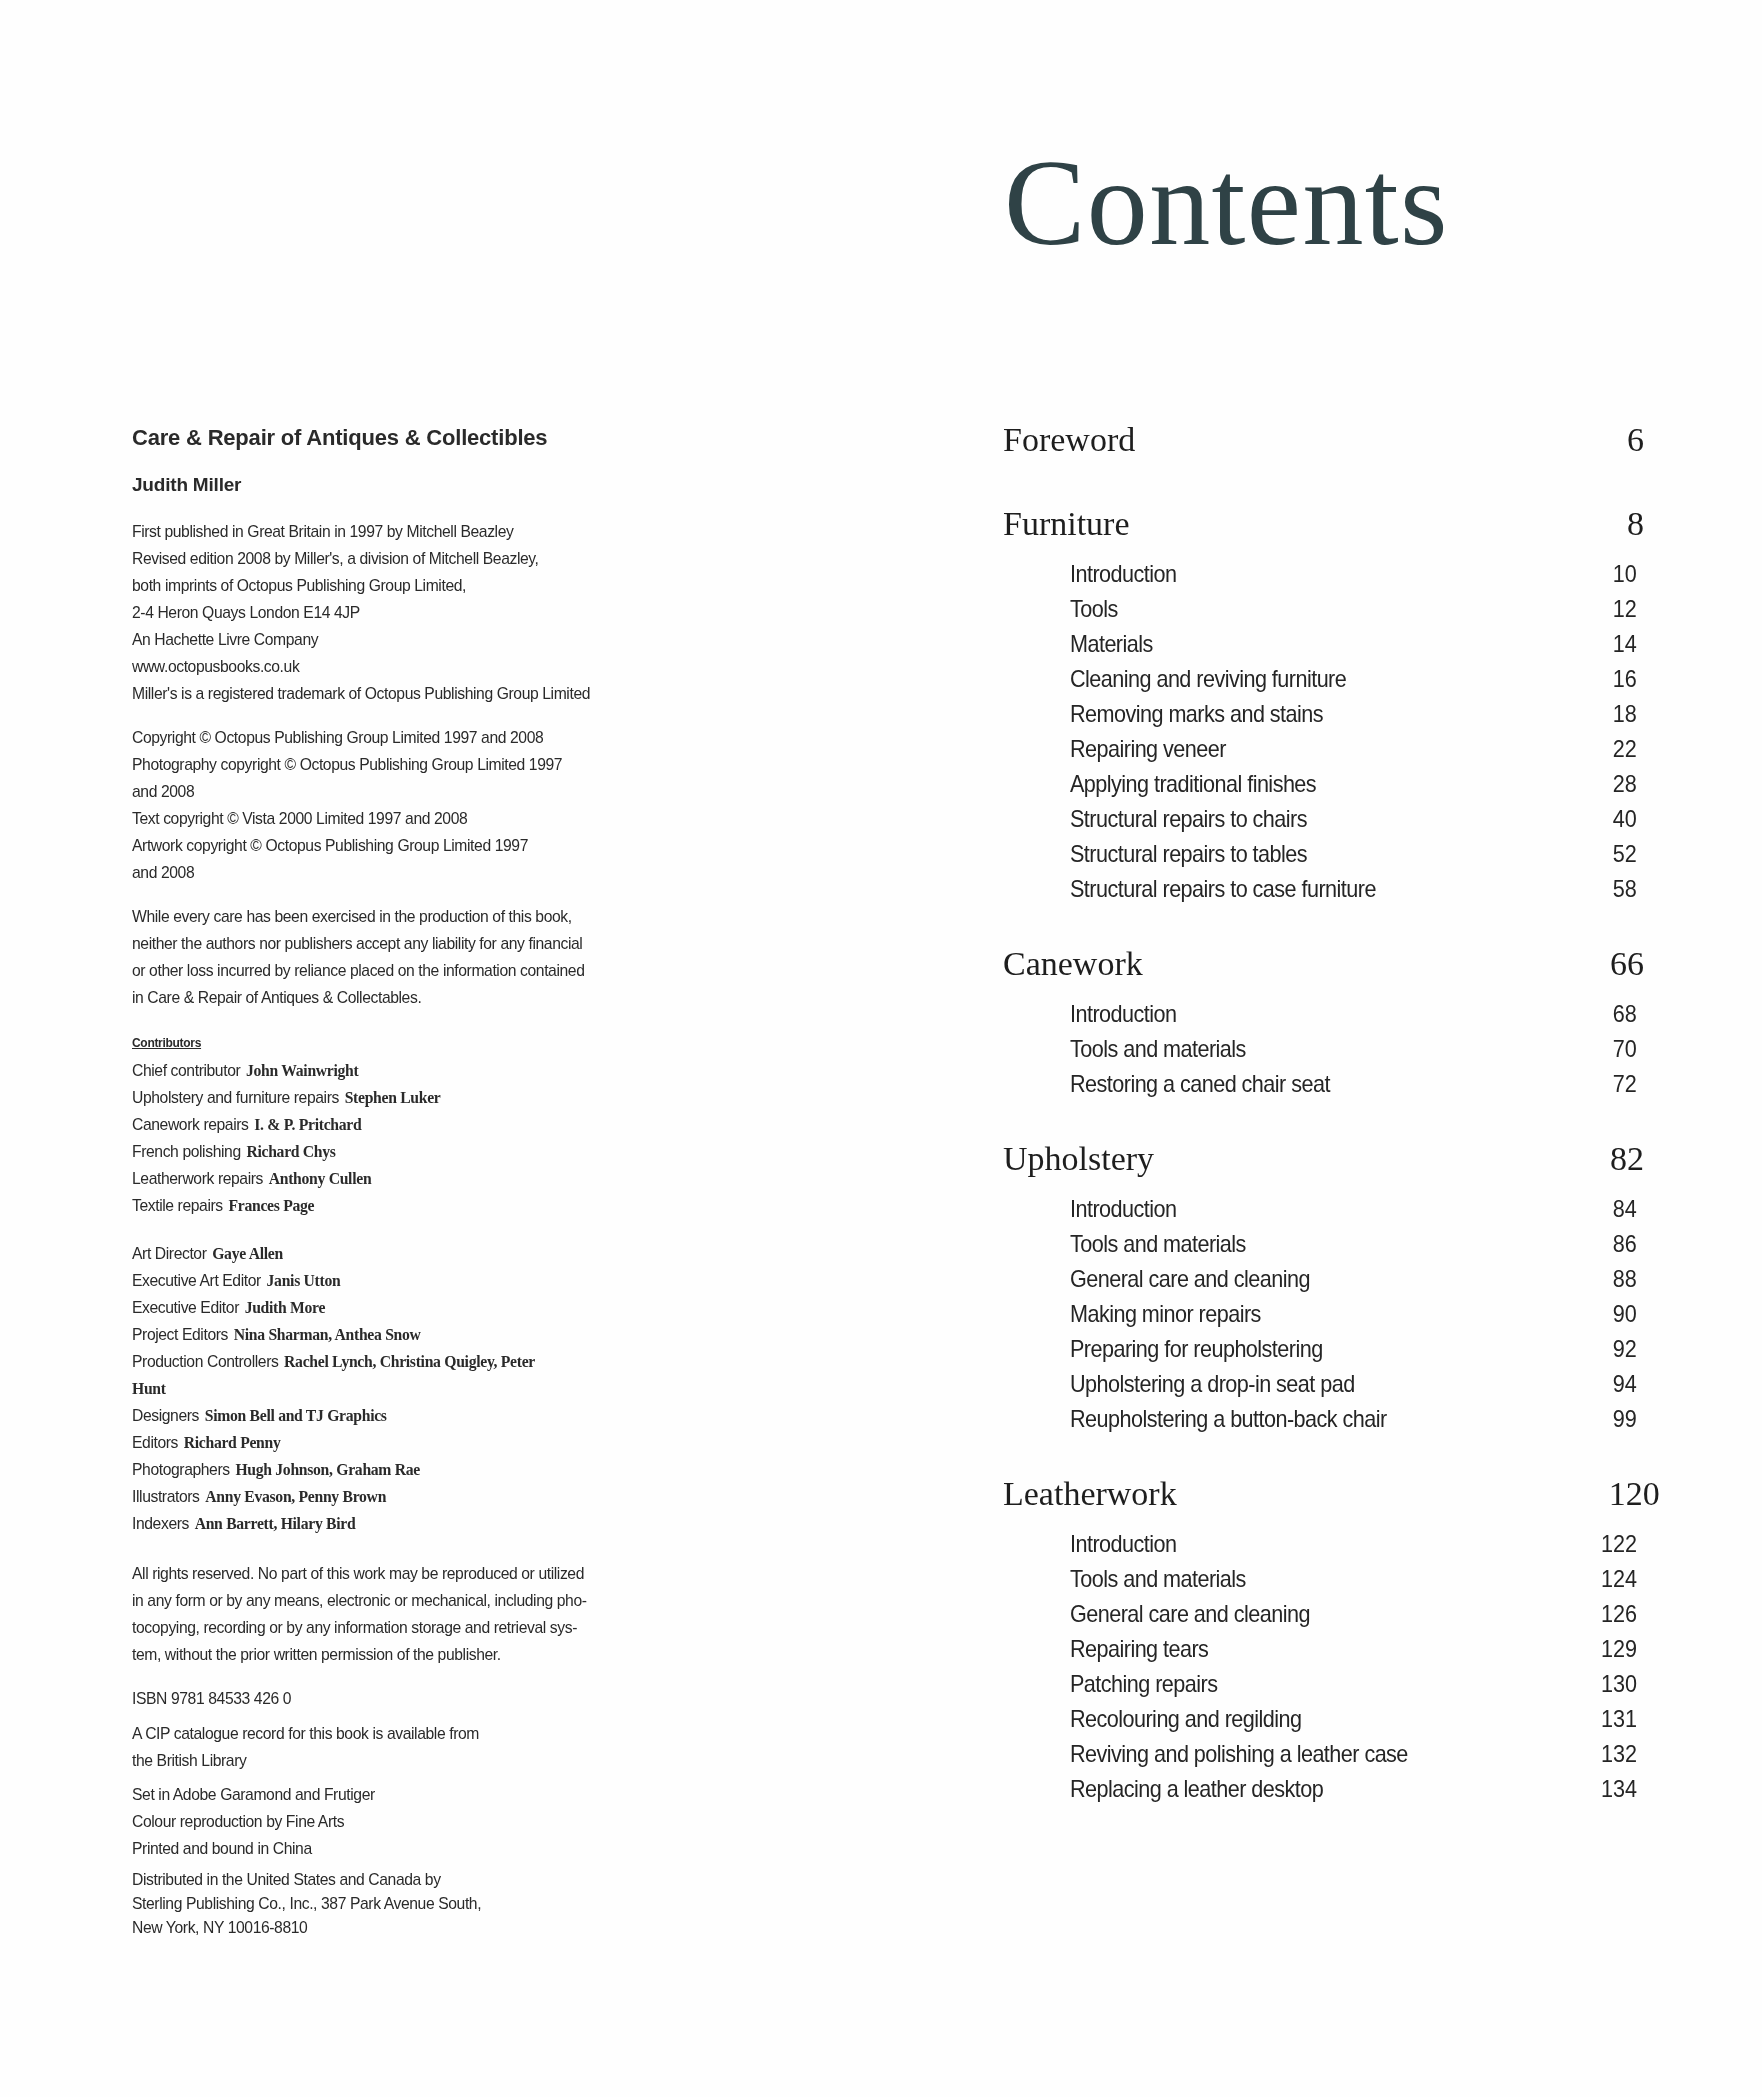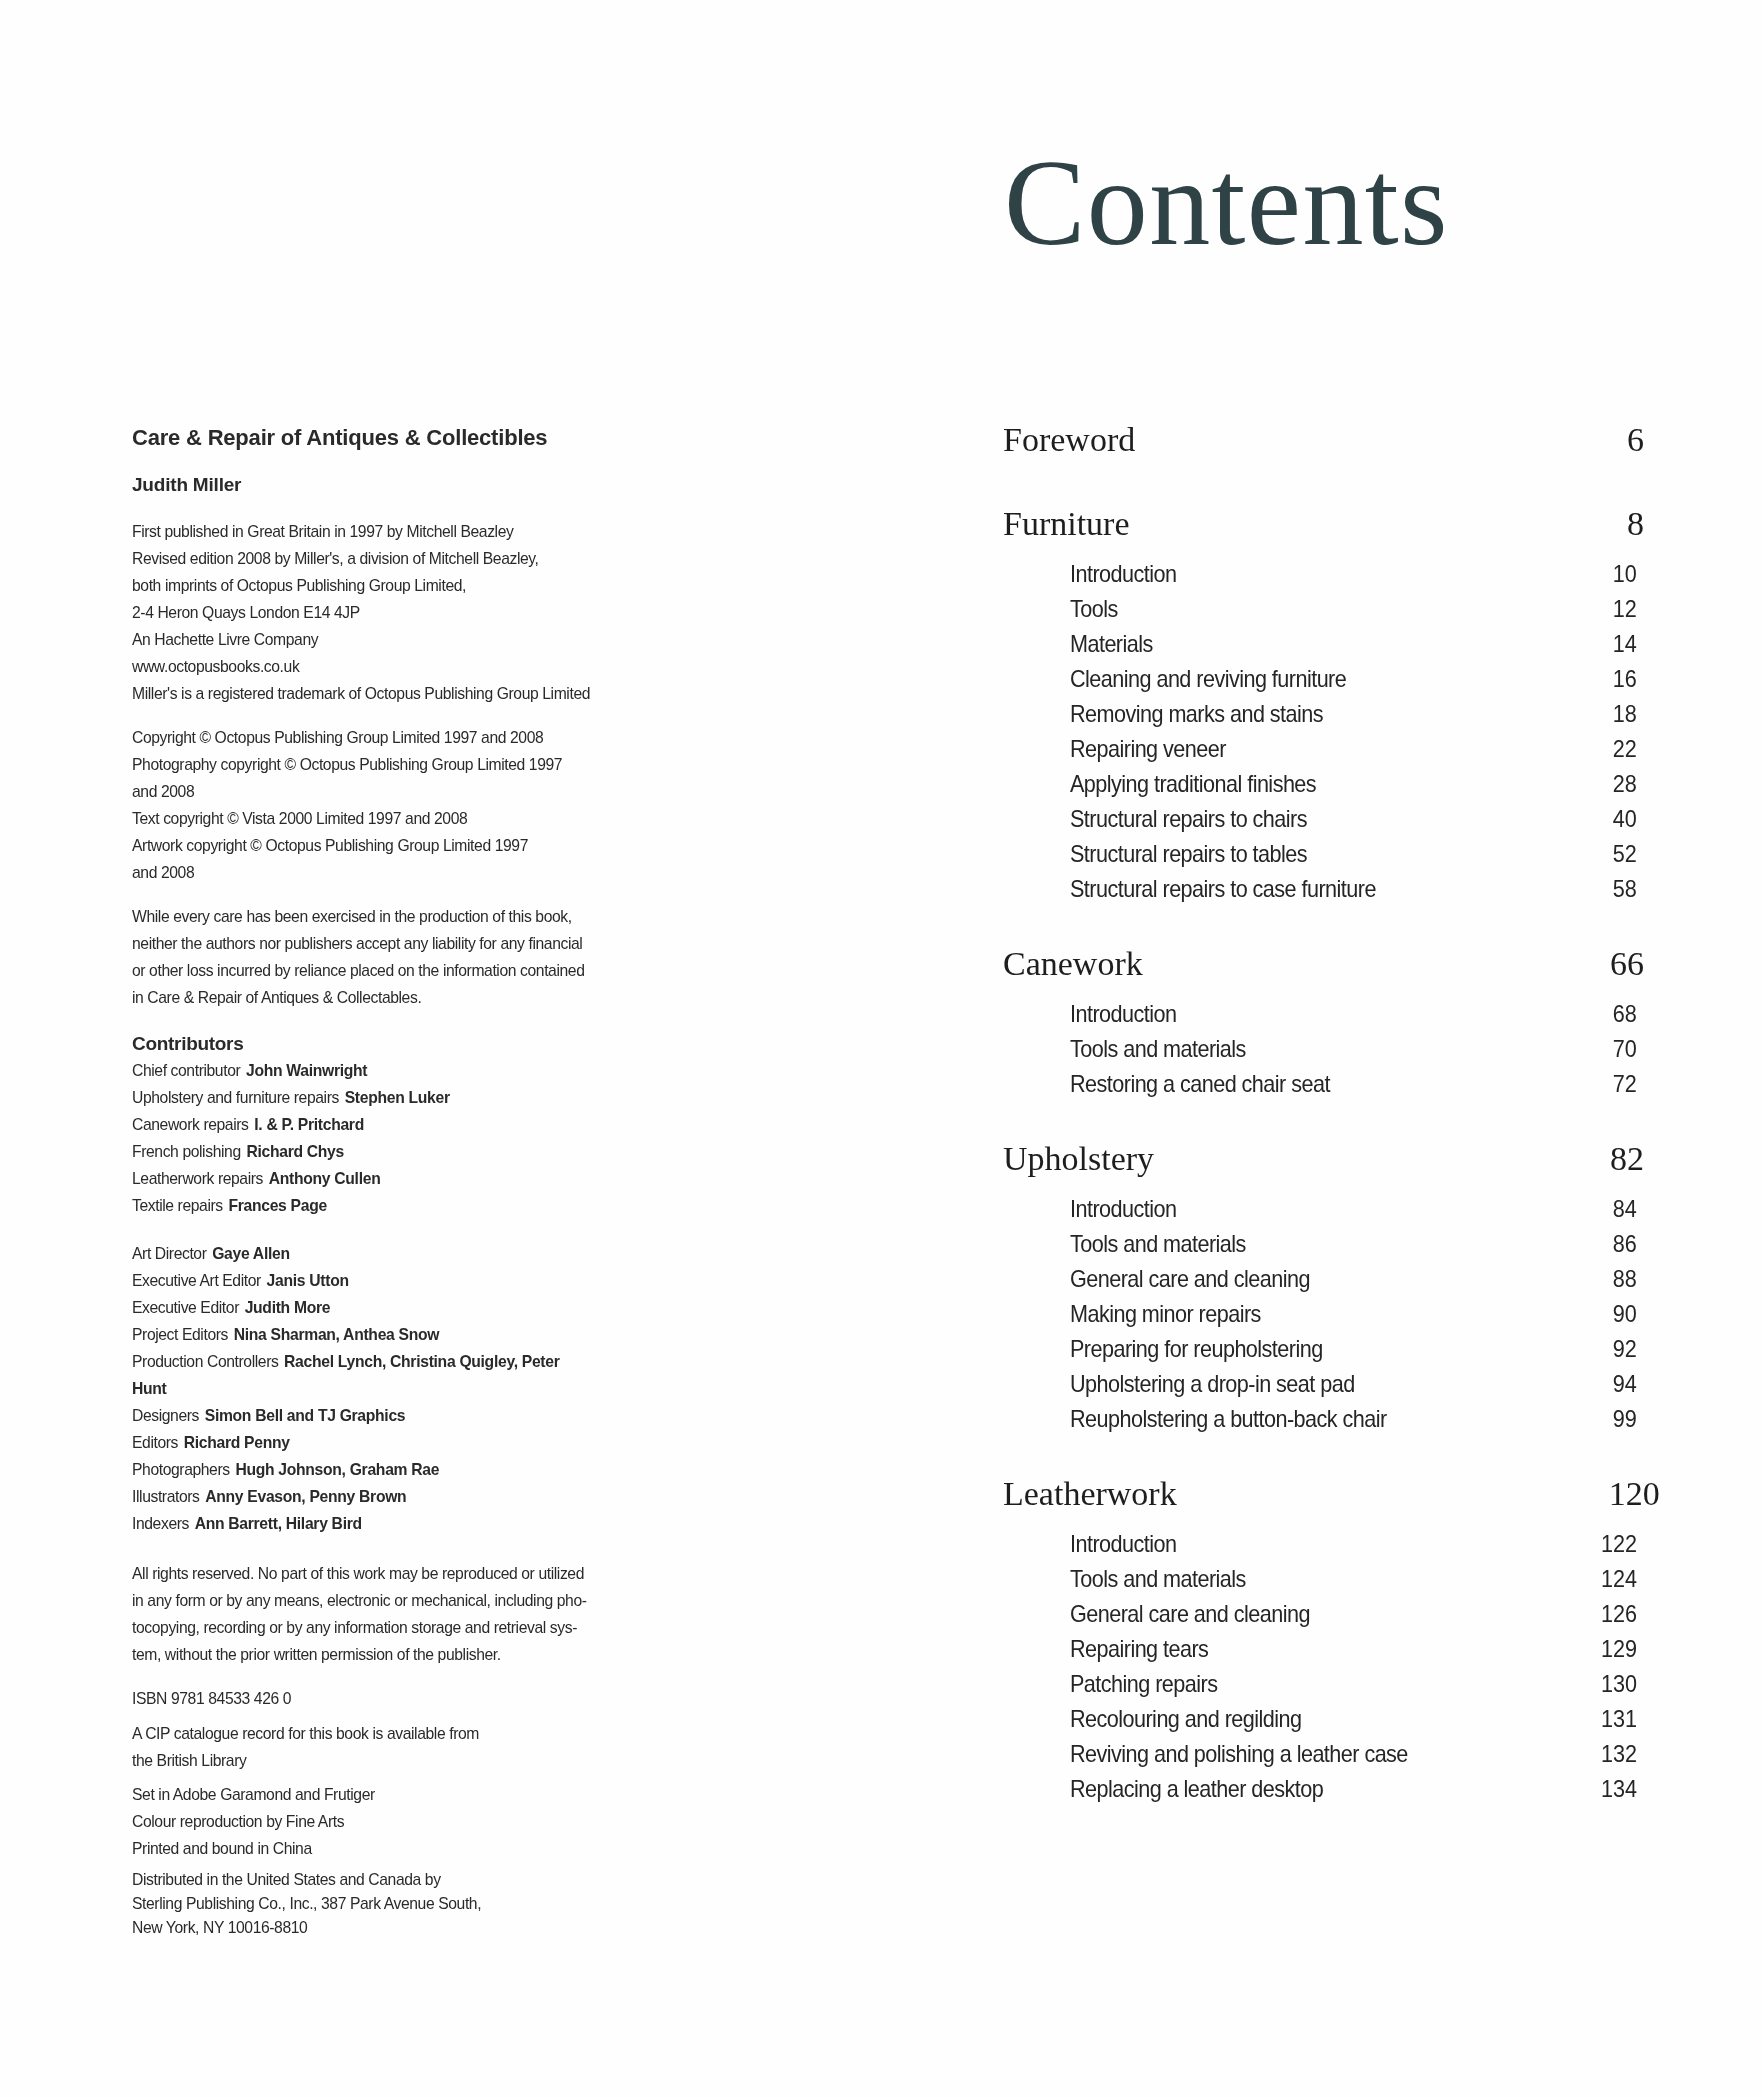--- a/index.html
+++ b/index.html
@@ -8,24 +8,24 @@
 
   
   .imprint { position: absolute; left: 132px; top: 424px; width: 513px;
     font-family: "Liberation Sans", sans-serif; color: #2a2a2a; }
   .imprint .book-title { font-weight: bold; font-size: 22px; line-height: 28.5px; letter-spacing: -0.2px; }
   .imprint .author { font-weight: bold; font-size: 19px; line-height: 28.5px; margin-top: 18.5px; letter-spacing: -0.2px; }
   .imprint .para { font-size: 15.7px; line-height: 27px; letter-spacing: -0.4px; transform-origin: left top; }
   .imprint .para .line { display: block; white-space: nowrap; }
   .imprint .block { margin-top: 17px; }
   .imprint .block.first { margin-top: 18.5px; }
-  .imprint .contrib-heading { font-weight: bold; font-size: 19px; line-height: 27px; letter-spacing: -0.3px; }
+  .imprint .contrib-heading { font-weight: bold; font-size: 12px; line-height: 27px; letter-spacing: -0.3px; text-decoration: underline; }
   .imprint .credit { font-size: 15.7px; line-height: 27px; white-space: nowrap; letter-spacing: -0.4px; }
   .imprint .credit .role { font-weight: normal; }
-  .imprint .credit .name { font-weight: bold; margin-left: 5.7px; letter-spacing: -0.3px; }
+  .imprint .credit .name { font-weight: bold; margin-left: 5.7px; letter-spacing: -0.3px; font-family: Liberation Serif, serif; }
   .imprint .credit .name.cont { margin-left: 0; }
 
   
   .contents-title { position: absolute; left: 1004px; top: 142px;
     font-family: "Liberation Serif", serif; font-size: 122px; color: #2f4246; letter-spacing: 1.4px; line-height: 1; }
   .toc { position: absolute; left: 1003px; top: 420px; width: 641px; }
   .toc-section { position: relative; }
   .toc-section-row { position: relative; height: 43px; }
   .toc-section-title { position: absolute; left: 0; bottom: 4.3px;
     font-family: "Liberation Serif", serif; font-size: 34px; color: #1e1e1e; white-space: nowrap; }

